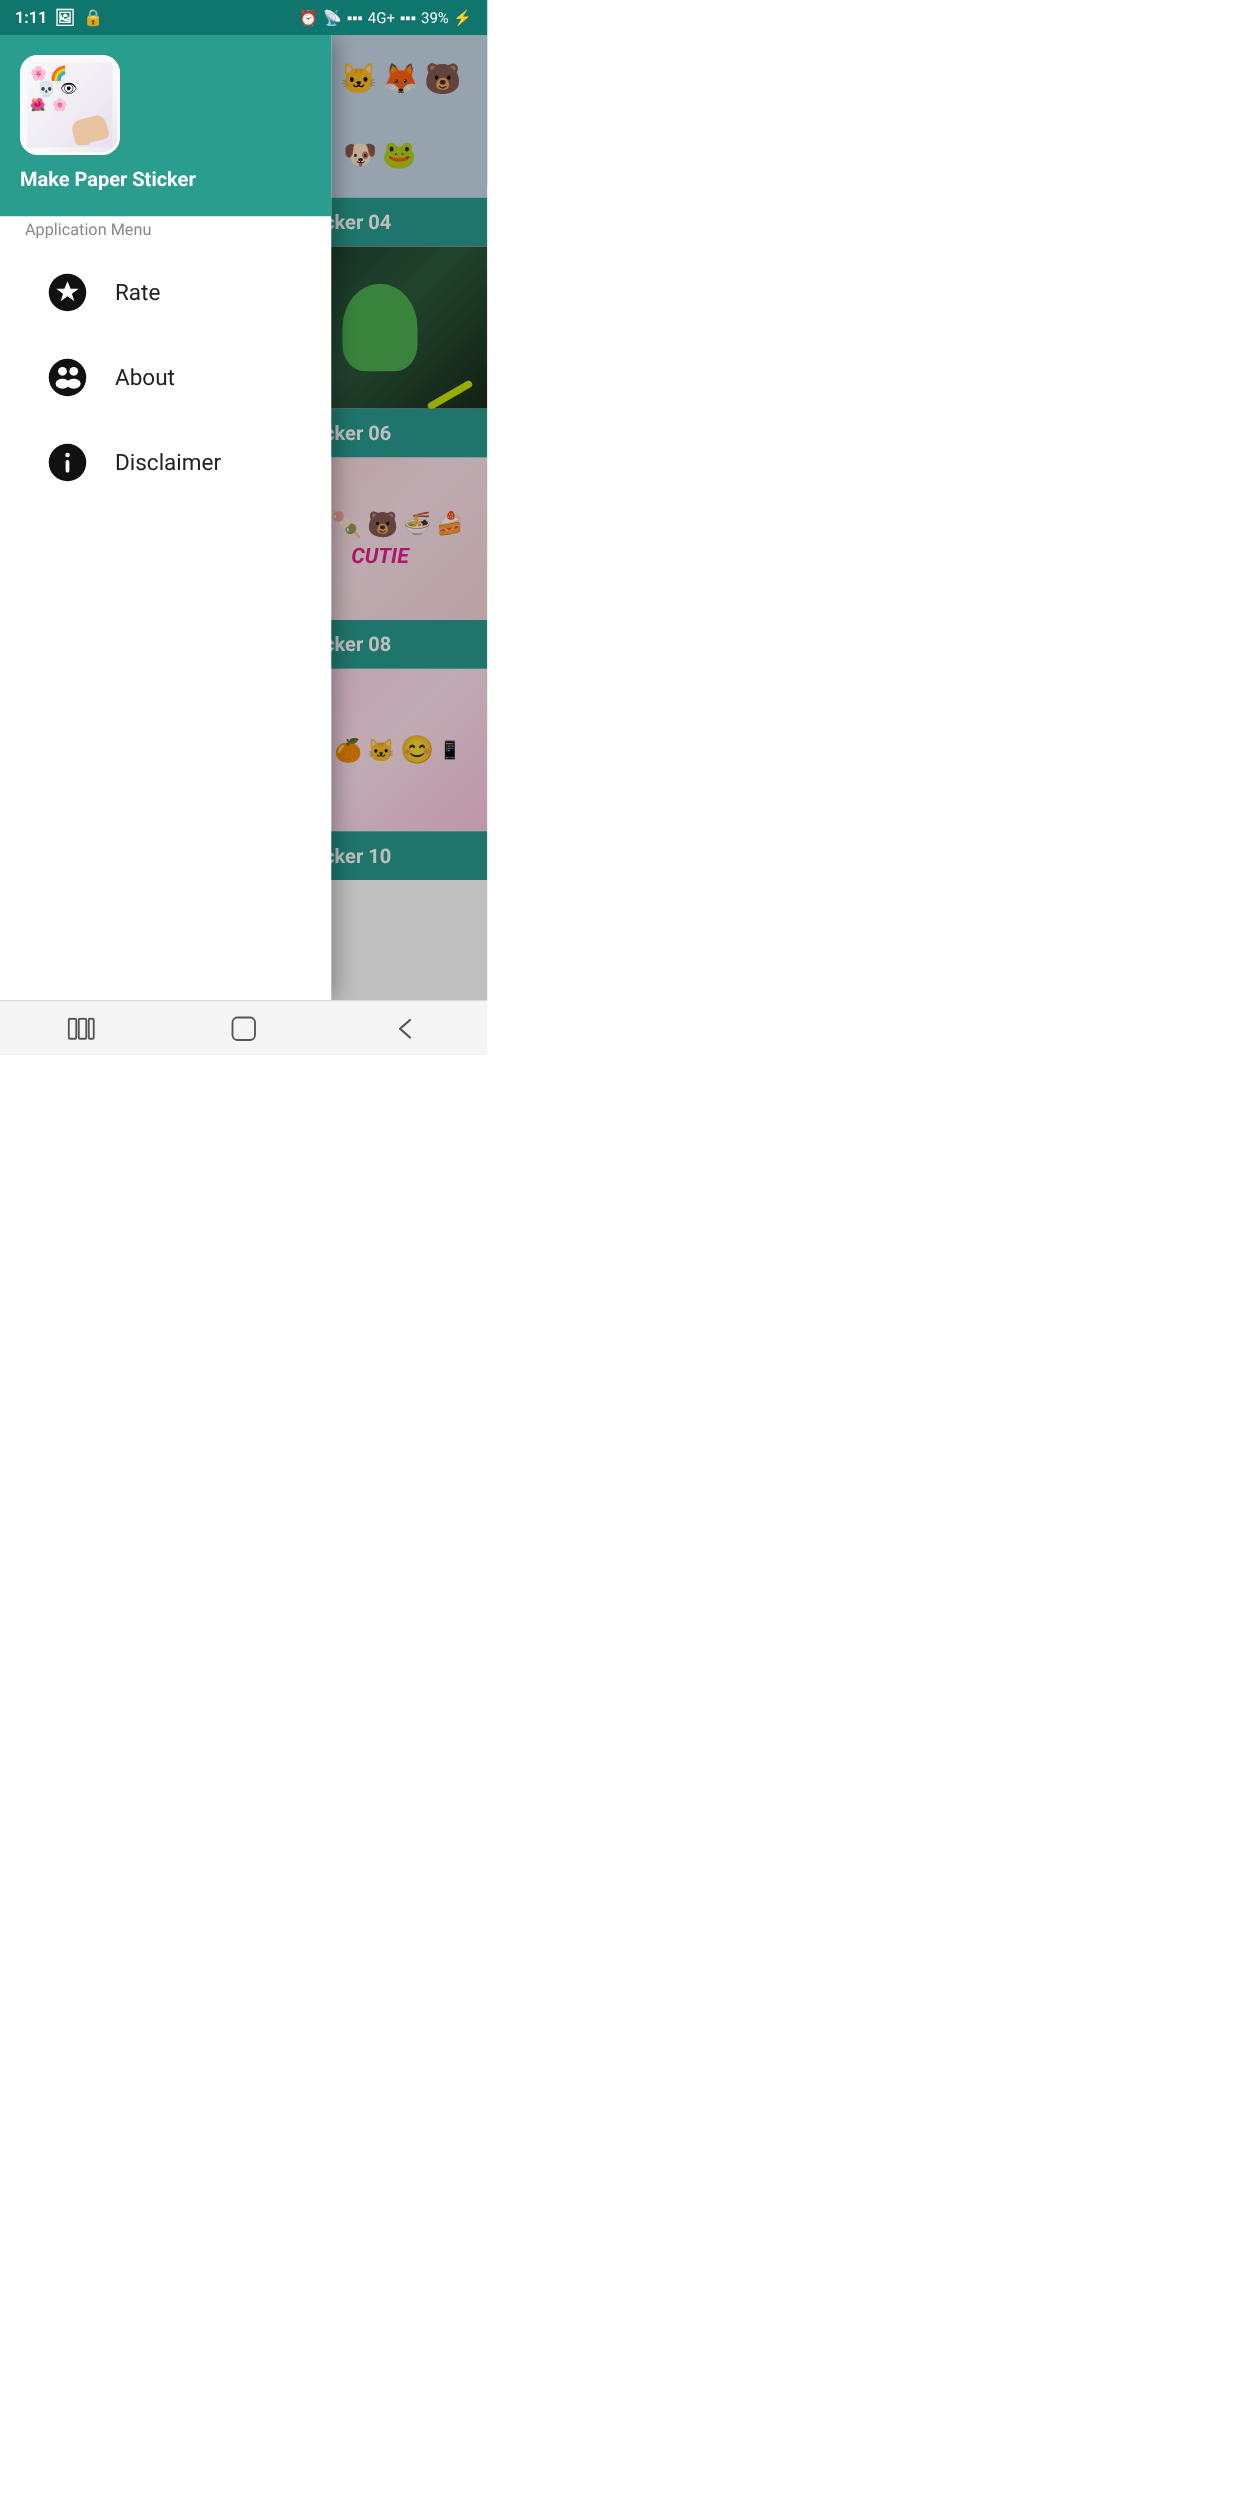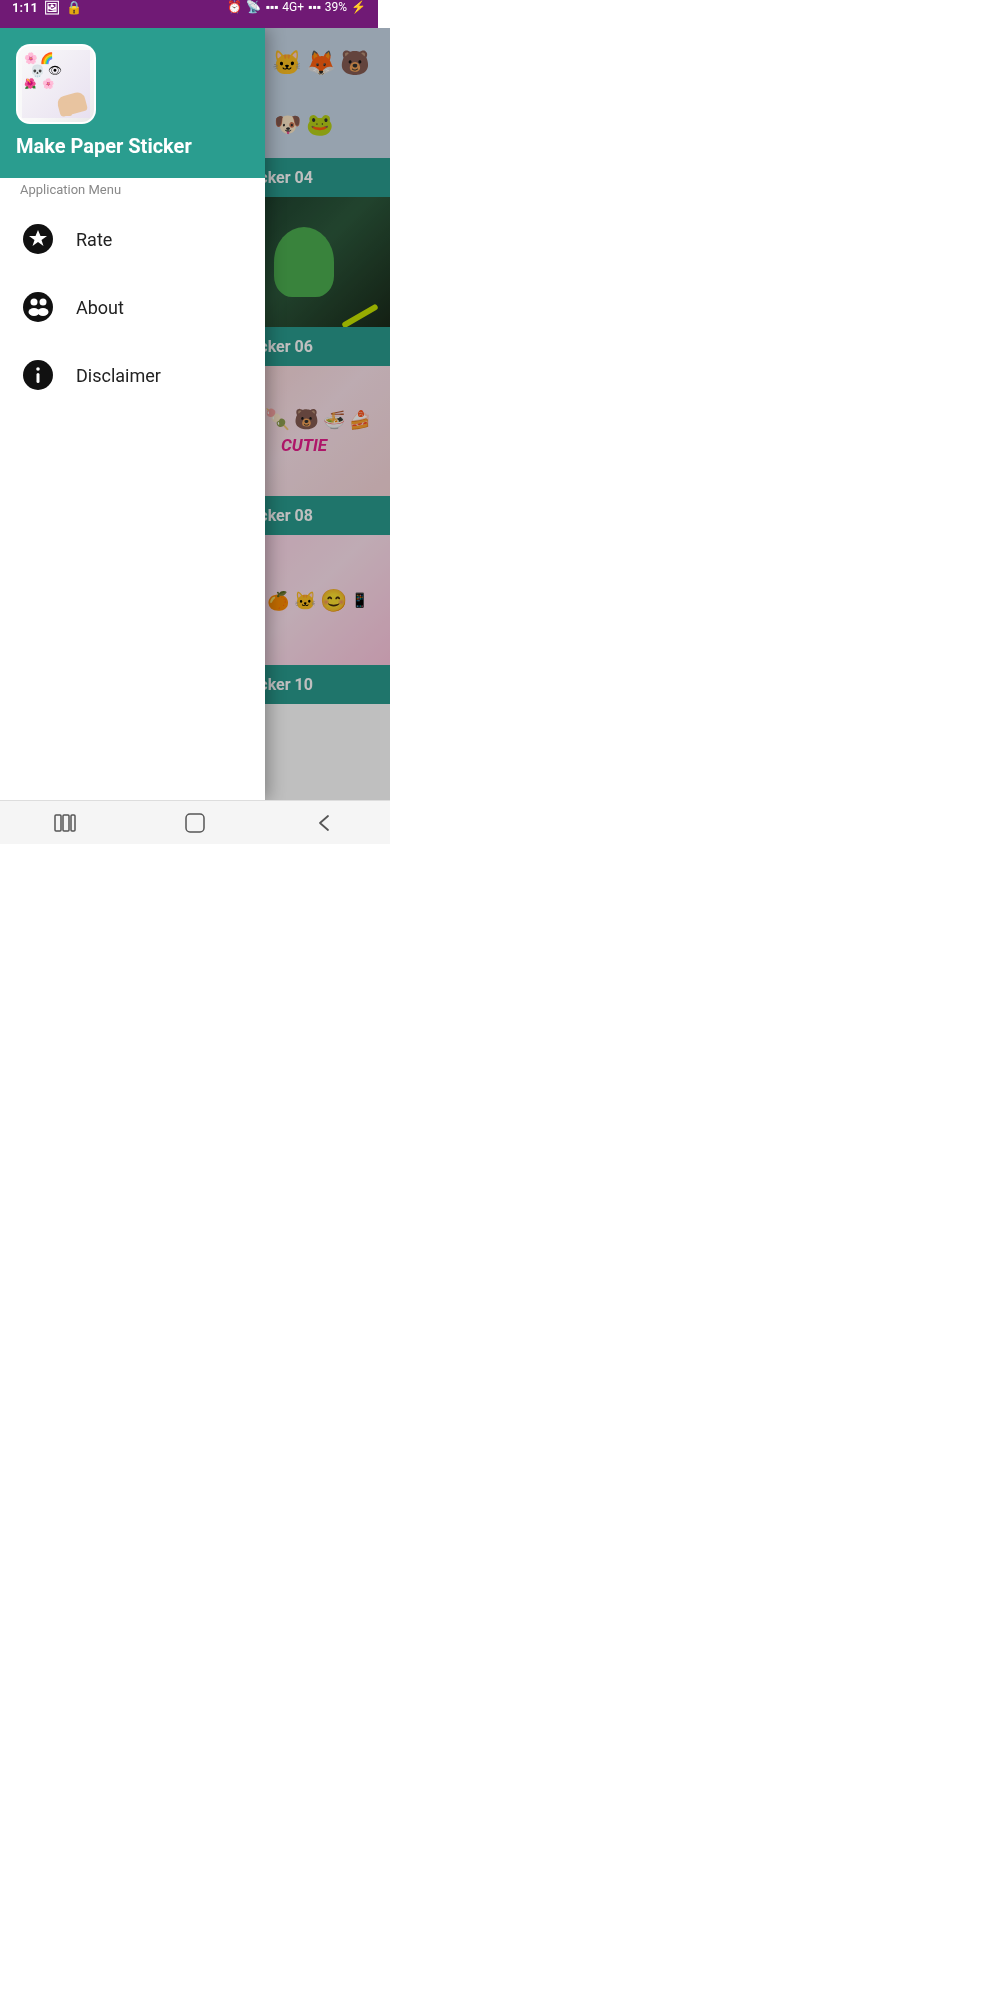--- a/index.html
+++ b/index.html
@@ -10,25 +10,25 @@
       height: 844px;
       font-family: 'Roboto', Arial, sans-serif;
       overflow: hidden;
       position: relative;
       background: #fff;
     }
 
     
     .status-bar {
       position: absolute;
-      top: 0; left: 0; right: 12px;
+      top: 0; left: 0; right: 0;
       height: 28px;
-      background: #701a75;
-      display: flex;
-      align-items: flex-start;
+      background: #0f766e;
+      display: flex;
+      align-items: center;
       justify-content: space-between;
       padding: 0 12px;
       z-index: 100;
     }
     .status-left {
       color: #fff;
       font-size: 13px;
       font-weight: 600;
       display: flex;
       align-items: center;
@@ -193,21 +193,21 @@
       background: linear-gradient(135deg, #f9f9f9 60%, #e8e8e8 100%);
       display: flex;
       align-items: center;
       justify-content: center;
       overflow: hidden;
       position: relative;
     }
 
     .app-title {
       color: #fff;
-      font-size: 20px;
+      font-size: 16px;
       font-weight: 700;
     }
 
     
     .drawer-body {
       flex: 1;
       padding: 0;
       overflow-y: auto;
     }
 
@@ -217,20 +217,21 @@
       padding: 4px 20px 8px 20px;
       font-weight: 400;
     }
 
     .menu-item {
       display: flex;
       align-items: center;
       padding: 16px 20px;
       cursor: pointer;
       gap: 20px;
+      margin-left: 16px;
     }
 
     .menu-icon {
       width: 36px;
       height: 36px;
       display: flex;
       align-items: center;
       justify-content: center;
       flex-shrink: 0;
     }

